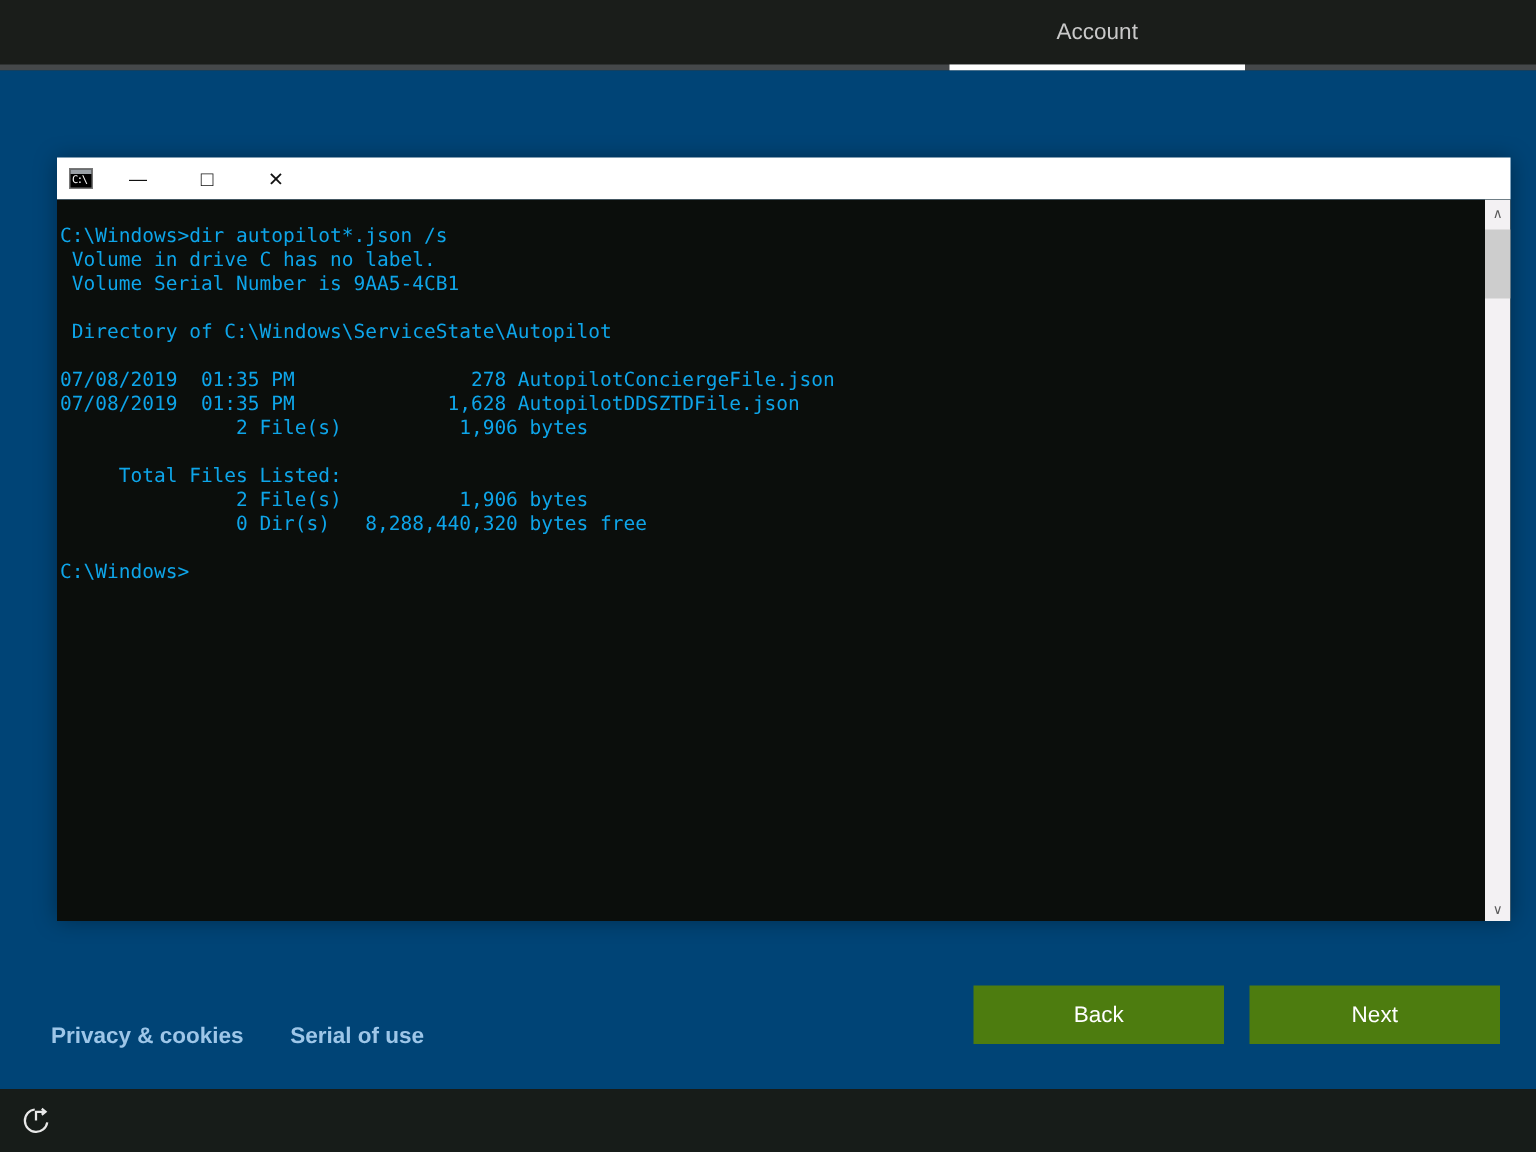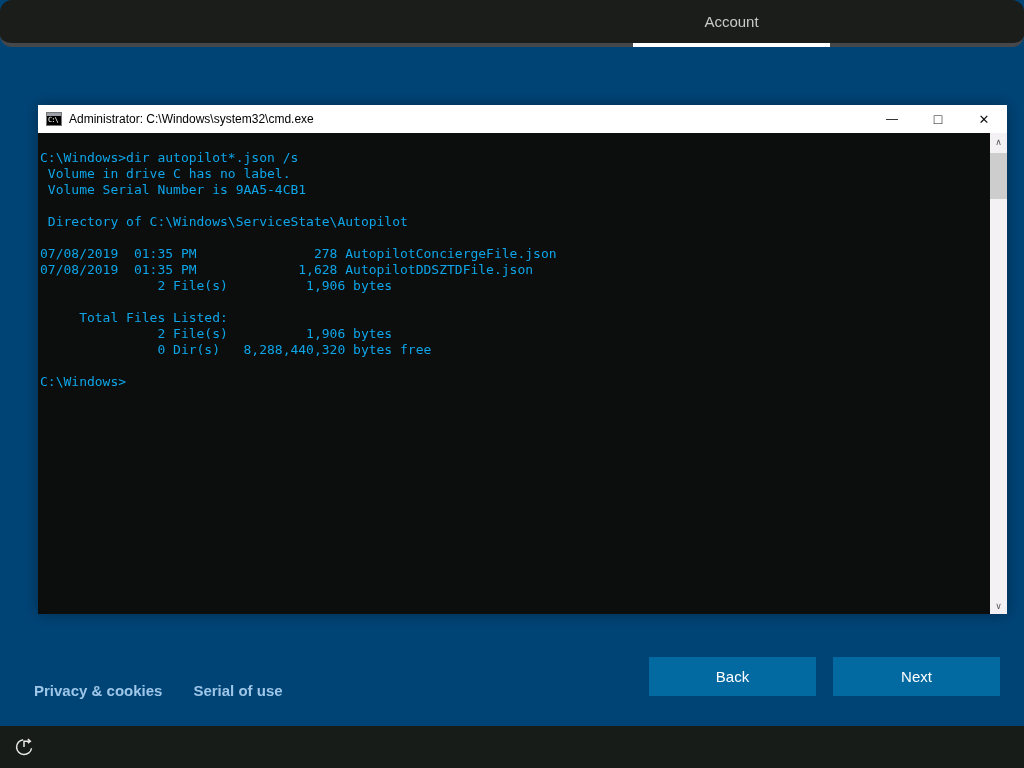--- a/index.html
+++ b/index.html
@@ -8,21 +8,20 @@
     position: relative;
     font-family: "Liberation Sans", sans-serif;
     background: #004476;
   }
 
   
   .top-bar {
     position: absolute; left: 0; top: 0; width: 1024px; height: 47px;
     background: #1a1d1a;
     border-bottom: 4px solid #45484a;
-    border-radius: 12px;
   }
   .account-tab {
     position: absolute; left: 633px; top: 0; width: 197px; height: 47px;
     display: flex; align-items: center; justify-content: center;
     border-bottom: 4px solid #ffffff;
     color: #c9c9c9; font-size: 15px;
   }
 
   
   .content {
@@ -100,21 +99,21 @@
     position: absolute; left: 34px; top: 657px; height: 39px;
     display: flex; align-items: center; gap: 31px;
   }
   .footer-link {
     color: #9dc6e8; font-size: 15px; font-weight: bold; cursor: pointer;
     white-space: nowrap;
     margin-top: 28px;
   }
   .btn {
     position: absolute; top: 657px; height: 39px; width: 167px;
-    background: #0369a1; color: #ffffff; font-size: 15px;
+    background: #4d7c0f; color: #ffffff; font-size: 15px;
     display: flex; align-items: center; justify-content: center;
     border: none; cursor: pointer;
     font-family: "Liberation Sans", sans-serif;
   }
   .btn-back { left: 649px; }
   .btn-next { left: 833px; }
 
   
   .bottom-bar {
     position: absolute; left: 0; top: 726px; width: 1024px; height: 42px;
@@ -139,21 +138,20 @@
 
   
 </div>
 
 <div class="cmd-window">
   <div class="cmd-titlebar">
     <span class="cmd-icon">
       <span class="icon-top"></span>
       <span class="icon-text">C:\</span>
     </span>
-    <span class="cmd-title">Administrator: C:\Windows\system32\cmd.exe</span>
     <span class="win-controls">
       <span class="win-btn minimize">
         <span>—</span>
       </span>
       <span class="win-btn maximize">
         <span>□</span>
       </span>
       <span class="win-btn close">
         <span>✕</span>
       </span>

